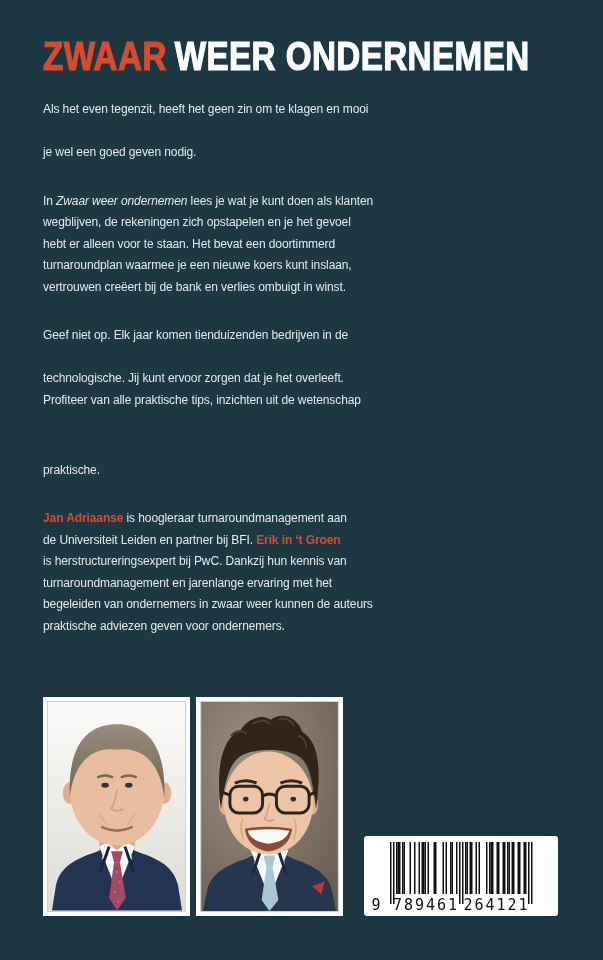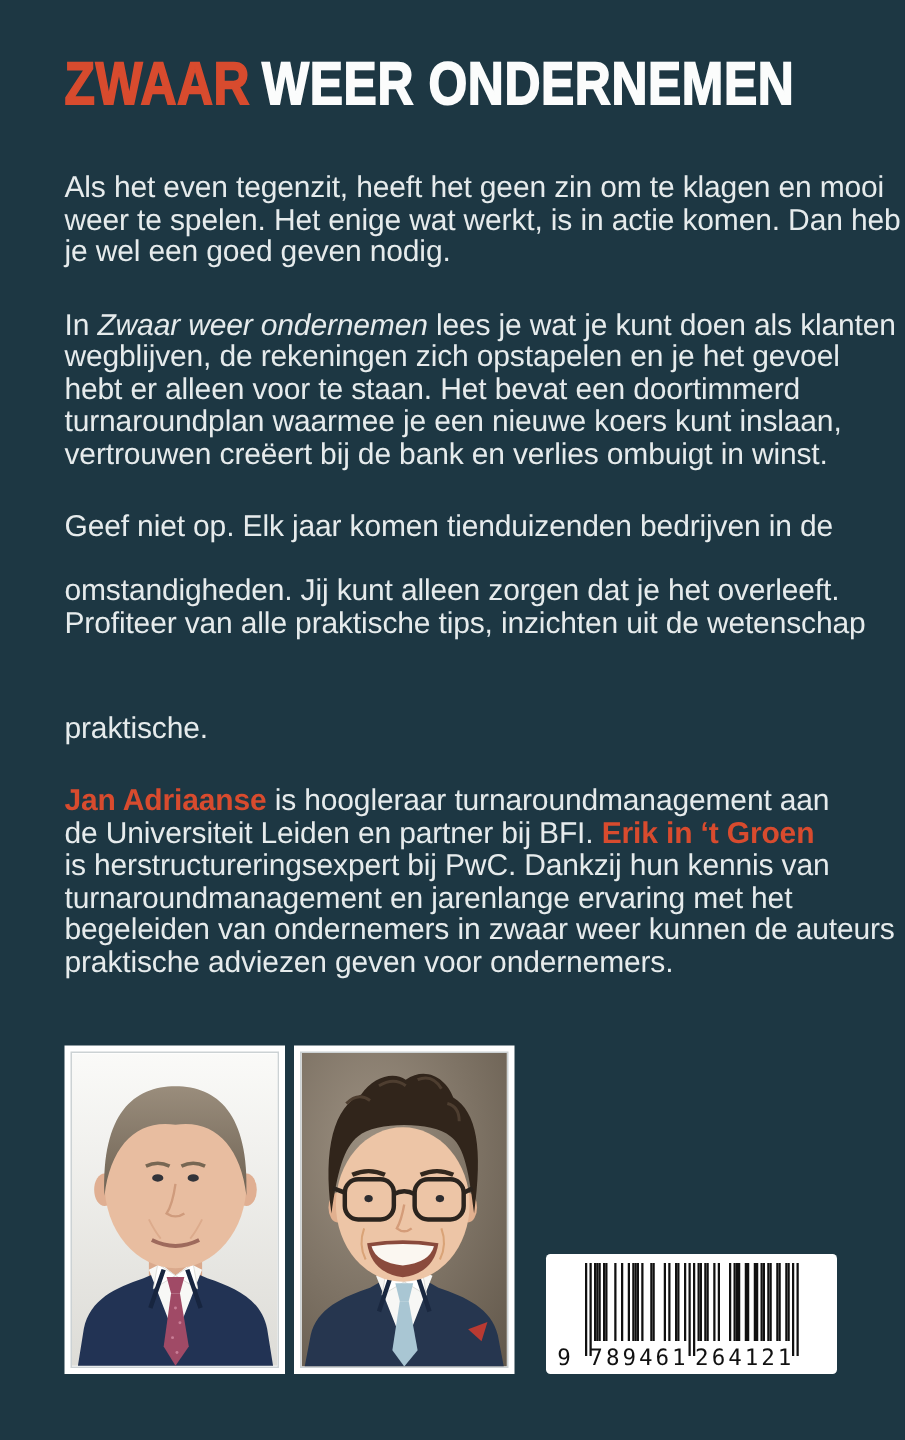--- a/index.html
+++ b/index.html
@@ -22,23 +22,22 @@
   .title-inner{
     display:inline-block;transform:scaleX(.83);transform-origin:0 50%;
     letter-spacing:.5px;
   }
   .title .accent{color:var(--accent);-webkit-text-stroke:1.2px var(--accent);margin-right:.24em;}
   .title .rest{color:#fbfcfc;-webkit-text-stroke:1.2px #fbfcfc;}
 
   
   .blurb{
     position:absolute;left:43px;top:99px;width:560px;
-    font-size:20px;line-height:21.5px;letter-spacing:-.1px;
+    font-size:12px;line-height:21.5px;letter-spacing:-.1px;
     color:var(--text);
-    margin-top:16px;
   }
   .blurb p{margin:0 0 27px 0;}
   .seg-i{font-style:italic;}
   .seg-accent{color:var(--accent);font-weight:bold;}
 
   
   .photos{position:absolute;left:43px;top:697px;display:flex;gap:6px;}
   .photo{
     margin:0;box-sizing:border-box;background:#ffffff;padding:4px;
     width:147px;height:219px;
@@ -55,23 +54,23 @@
 </head>
 <body>
 
 <div class="cover">
 
   <h1 class="title">
     <span class="title-inner"><span class="accent">ZWAAR</span><span class="rest">WEER ONDERNEMEN</span></span>
   </h1>
 
   <div class="blurb" id="blurb">
-      <p><span>Als het even tegenzit, heeft het geen zin om te klagen en mooi</span><br><span>weer te spelen. Het enige wat werkt, is in actie komen. Dan heb</span><br><span>je wel een goed geven nodig.</span></p>
+      <p><span>Als het even tegenzit, heeft het geen zin om te klagen en mooi</span><br><br><span>je wel een goed geven nodig.</span></p>
       <p><span>In </span><span class="seg-i">Zwaar weer ondernemen</span><span> lees je wat je kunt doen als klanten</span><br><span>wegblijven, de rekeningen zich opstapelen en je het gevoel</span><br><span>hebt er alleen voor te staan. Het bevat een doortimmerd</span><br><span>turnaroundplan waarmee je een nieuwe koers kunt inslaan,</span><br><span>vertrouwen creëert bij de bank en verlies ombuigt in winst.</span></p>
-      <p><span>Geef niet op. Elk jaar komen tienduizenden bedrijven in de</span><br><br><span>omstandigheden. Jij kunt alleen zorgen dat je het overleeft.</span><br><span>Profiteer van alle praktische tips, inzichten uit de wetenschap</span><br></p>
+      <p><span>Geef niet op. Elk jaar komen tienduizenden bedrijven in de</span><br><br><span>technologische. Jij kunt ervoor zorgen dat je het overleeft.</span><br><span>Profiteer van alle praktische tips, inzichten uit de wetenschap</span><br></p>
       <p><br><span>praktische.</span></p>
       <p><span class="seg-accent">Jan Adriaanse</span><span> is hoogleraar turnaroundmanagement aan</span><br><span>de Universiteit Leiden en partner bij BFI. </span><span class="seg-accent">Erik in ‘t Groen</span><br><span>is herstructureringsexpert bij PwC. Dankzij hun kennis van</span><br><span>turnaroundmanagement en jarenlange ervaring met het</span><br><span>begeleiden van ondernemers in zwaar weer kunnen de auteurs</span><br><span>praktische adviezen geven voor ondernemers.</span></p>
     </div>
 
   <div class="photos">
 
     <figure class="photo">
       <svg viewBox="0 0 139 211">
         <defs>
           <linearGradient id="bgL" x1="0" y1="0" x2="0" y2="1">

